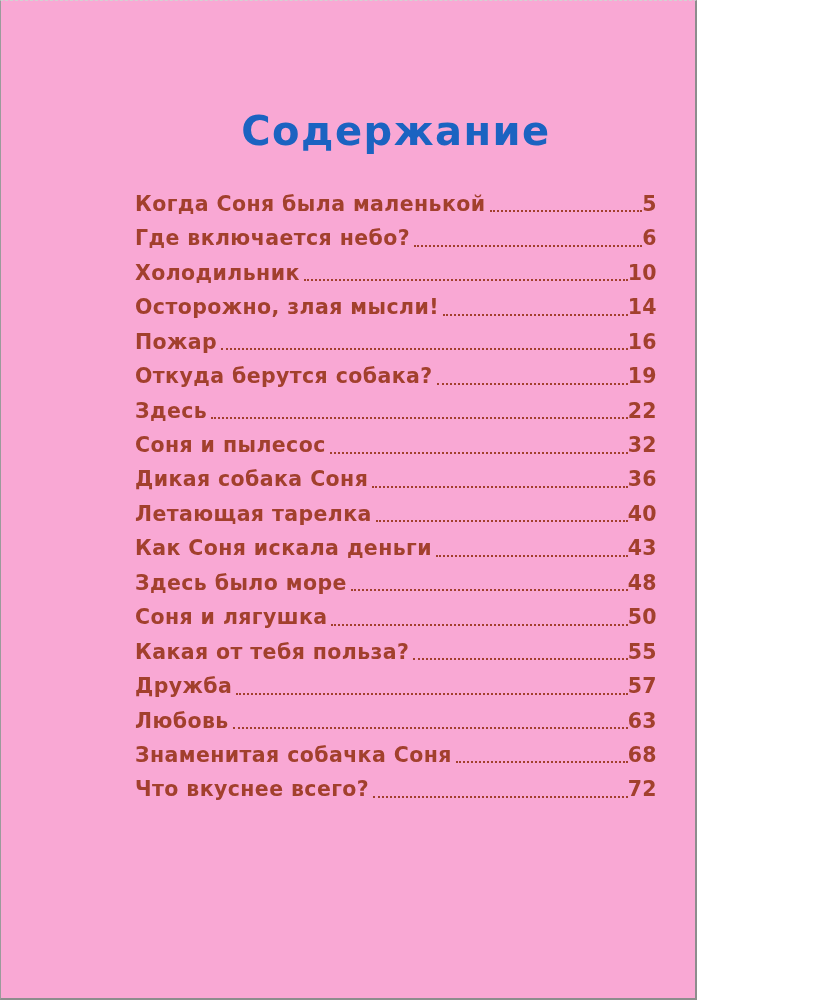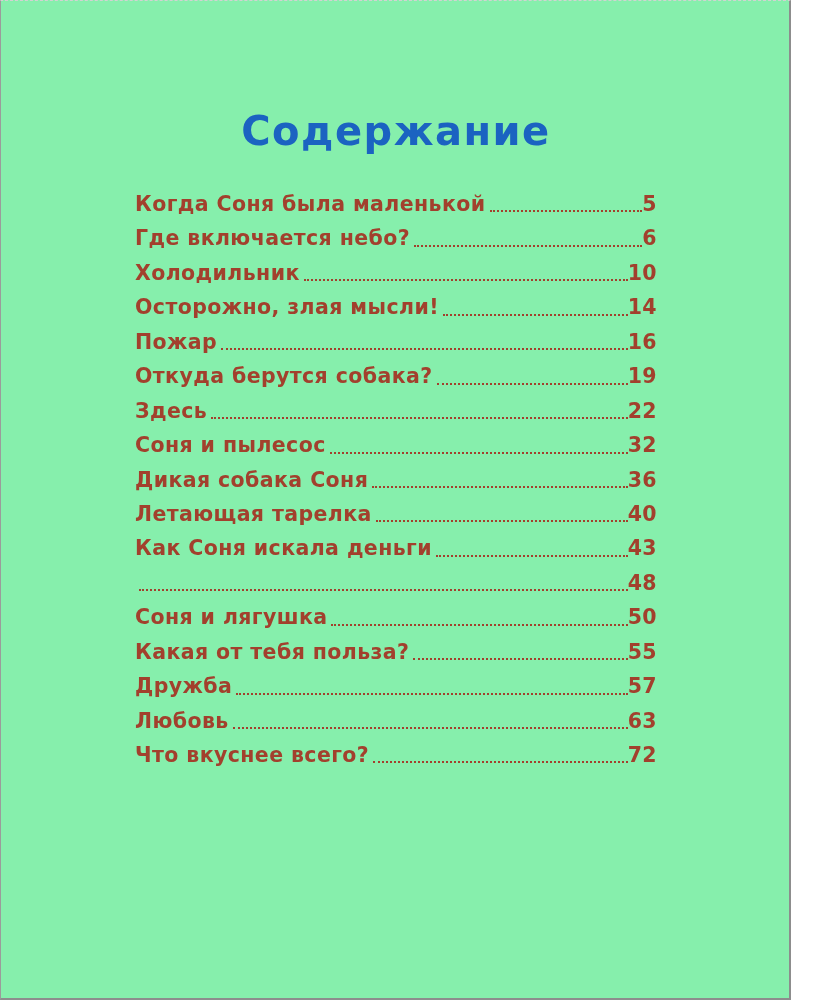--- a/index.html
+++ b/index.html
@@ -2,24 +2,24 @@
 <html><head>
 <meta charset="utf-8">
 <style>
   html, body {
     margin: 0;
     padding: 0;
     background: #ffffff;
   }
   .page {
     position: relative;
-    width: 791px;
+    width: 697px;
     height: 1000px;
     box-sizing: border-box;
-    background: #86efac;
+    background: #f9a8d4;
     border-top: 1px dashed #d2d2d2;
     border-left: 1px solid #9b9b9b;
     border-right: 2px solid #8d8d8d;
     border-bottom: 2px solid #8d8d8d;
     font-family: "DejaVu Sans", "Liberation Sans", sans-serif;
     font-weight: bold;
     overflow: hidden;
   }
   .content {
     margin-left: 134px;
@@ -33,21 +33,21 @@
     font-size: 40px;
     line-height: 52px;
     letter-spacing: 1.5px;
     font-weight: bold;
   }
   .toc {
     margin-top: 30px;
   }
   .toc-row {
     display: flex;
-    align-items: center;
+    align-items: flex-end;
     height: 34.45px;
     line-height: 34.45px;
     color: #a2402d;
     font-size: 20.5px;
     letter-spacing: 0.4px;
   }
   .chapter {
     white-space: nowrap;
   }
   .leader {
@@ -138,20 +138,21 @@
         <span class="pagenum">40</span>
       </div>
 
       <div class="toc-row">
         <span class="chapter">Как Соня искала деньги</span>
         <span class="leader"></span>
         <span class="pagenum">43</span>
       </div>
 
       <div class="toc-row">
+        <span class="chapter">Здесь было море</span>
         <span class="leader"></span>
         <span class="pagenum">48</span>
       </div>
 
       <div class="toc-row">
         <span class="chapter">Соня и лягушка</span>
         <span class="leader"></span>
         <span class="pagenum">50</span>
       </div>
 
@@ -167,20 +168,25 @@
         <span class="pagenum">57</span>
       </div>
 
       <div class="toc-row">
         <span class="chapter">Любовь</span>
         <span class="leader"></span>
         <span class="pagenum">63</span>
       </div>
 
 
+      <div class="toc-row">
+        <span class="chapter">Знаменитая собачка Соня</span>
+        <span class="leader"></span>
+        <span class="pagenum">68</span>
+      </div>
 
       <div class="toc-row">
         <span class="chapter">Что вкуснее всего?</span>
         <span class="leader"></span>
         <span class="pagenum">72</span>
       </div>
 
     </div>
   </div>
 </div>

